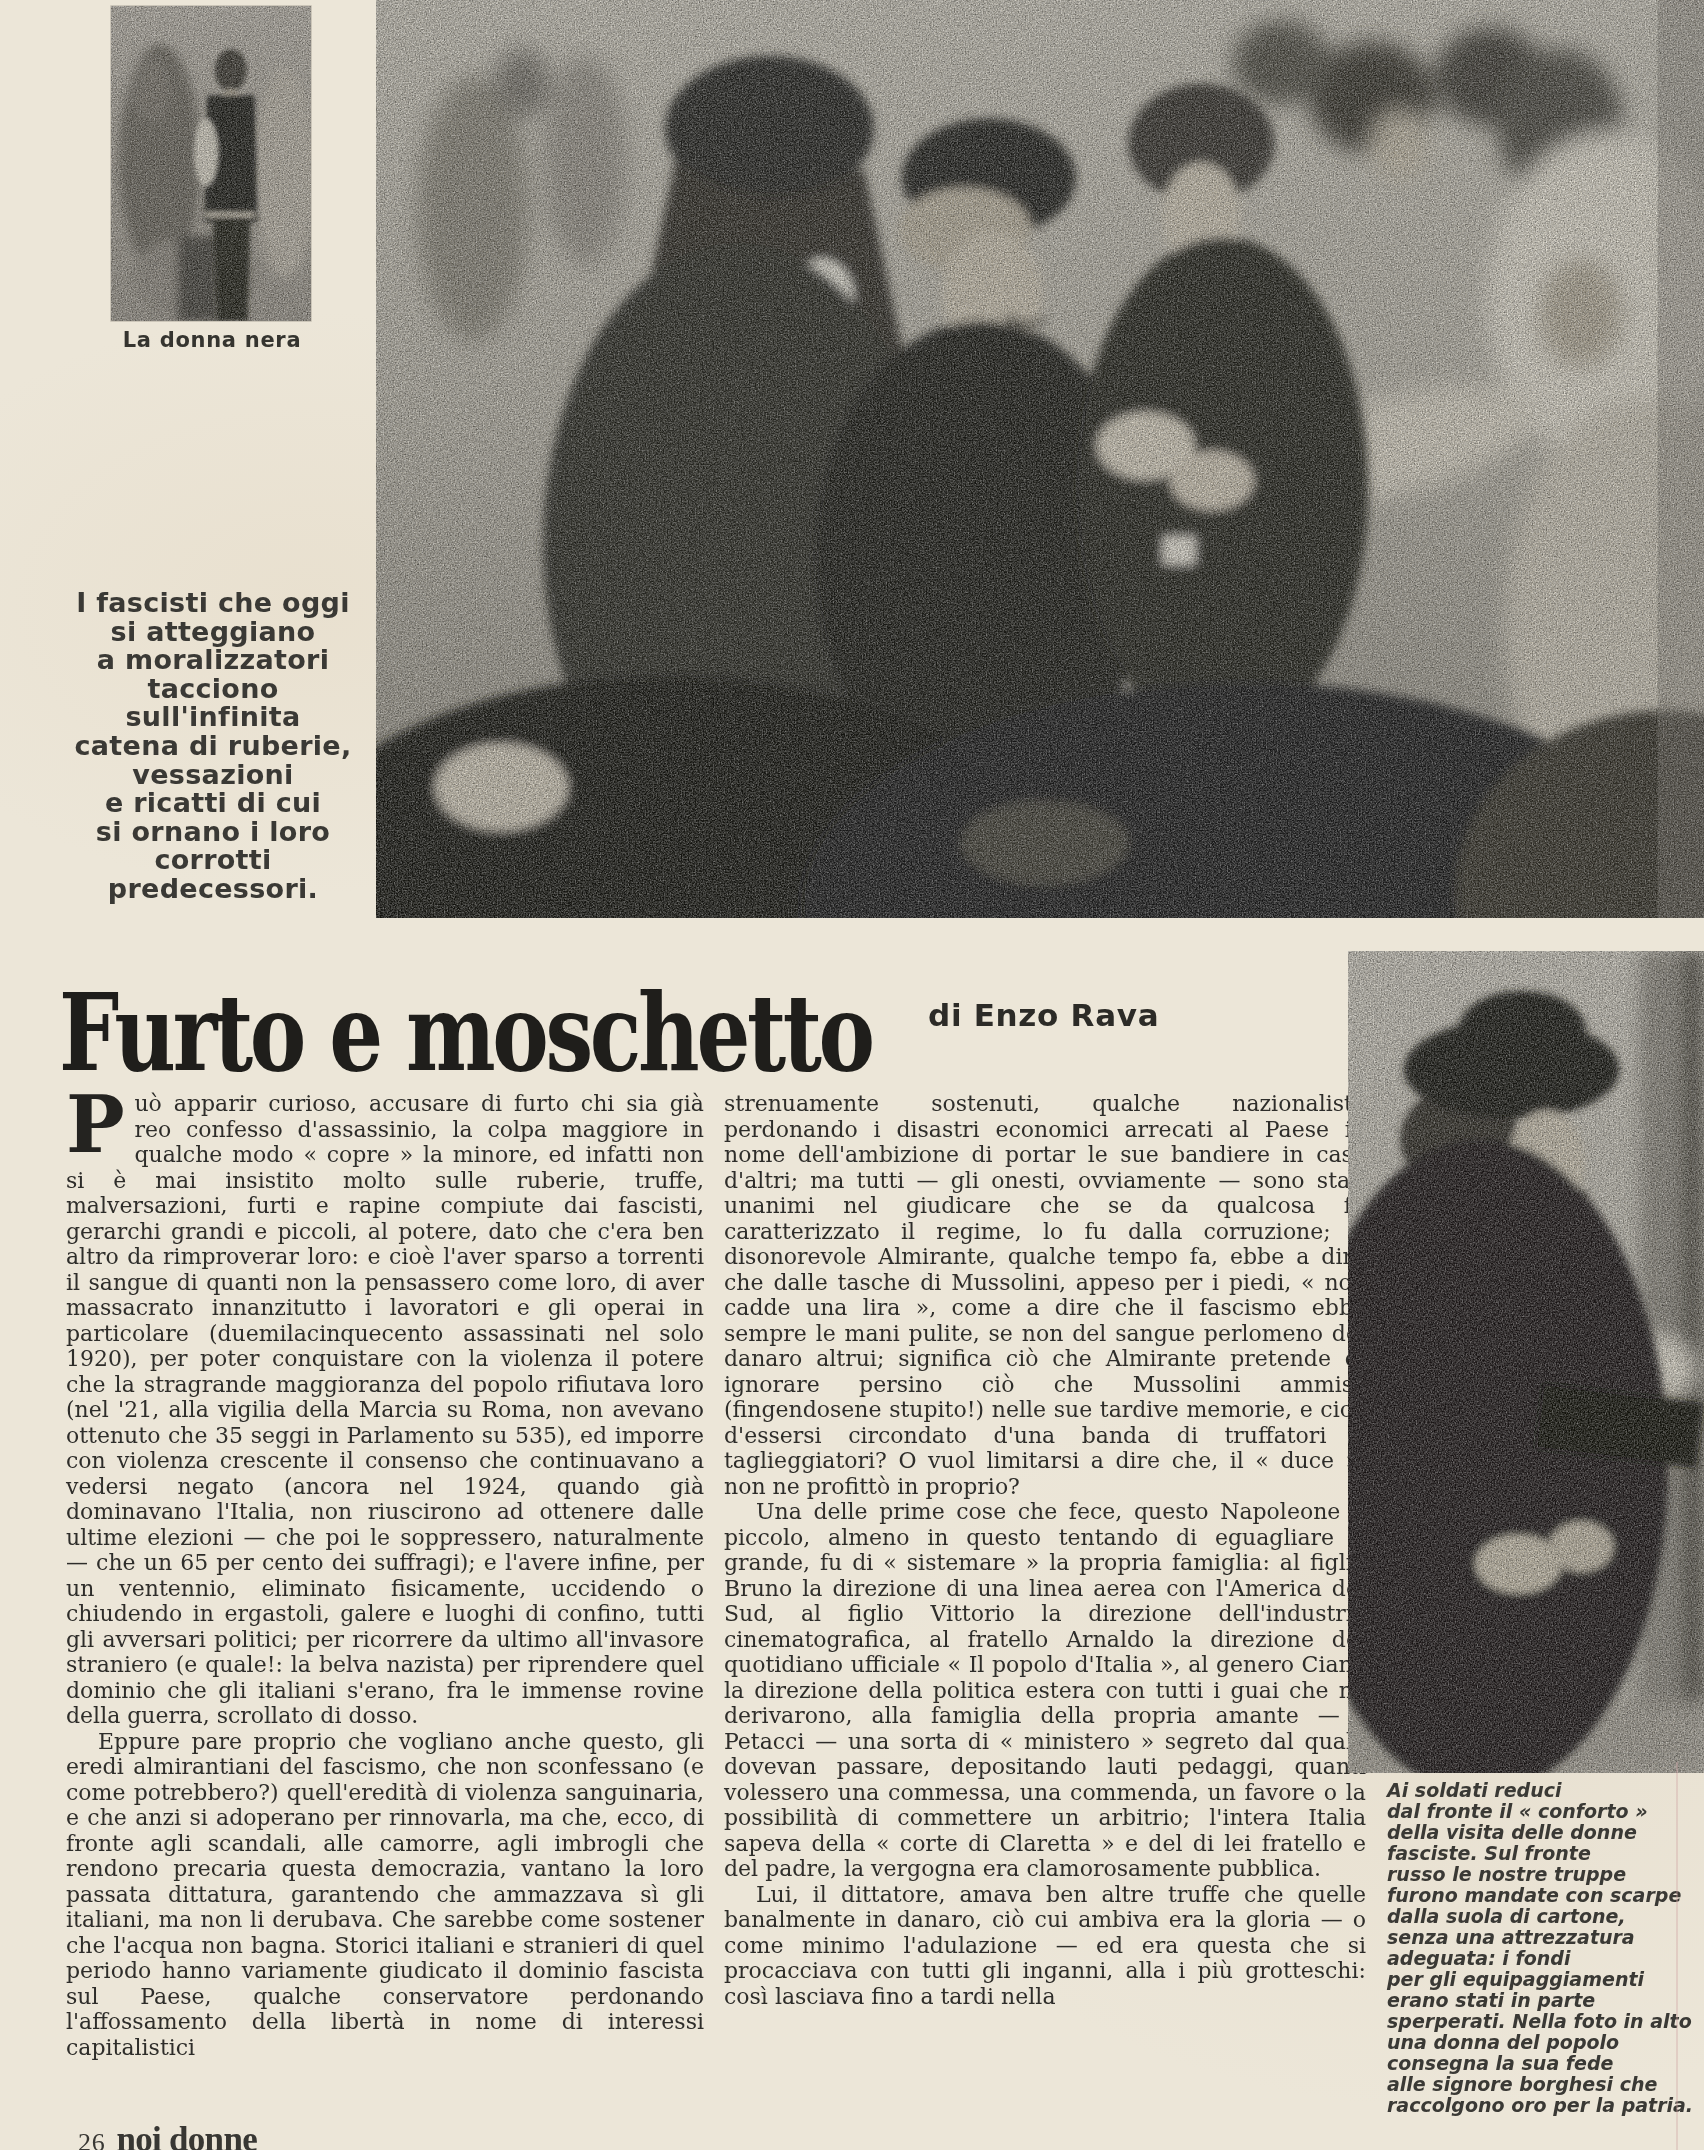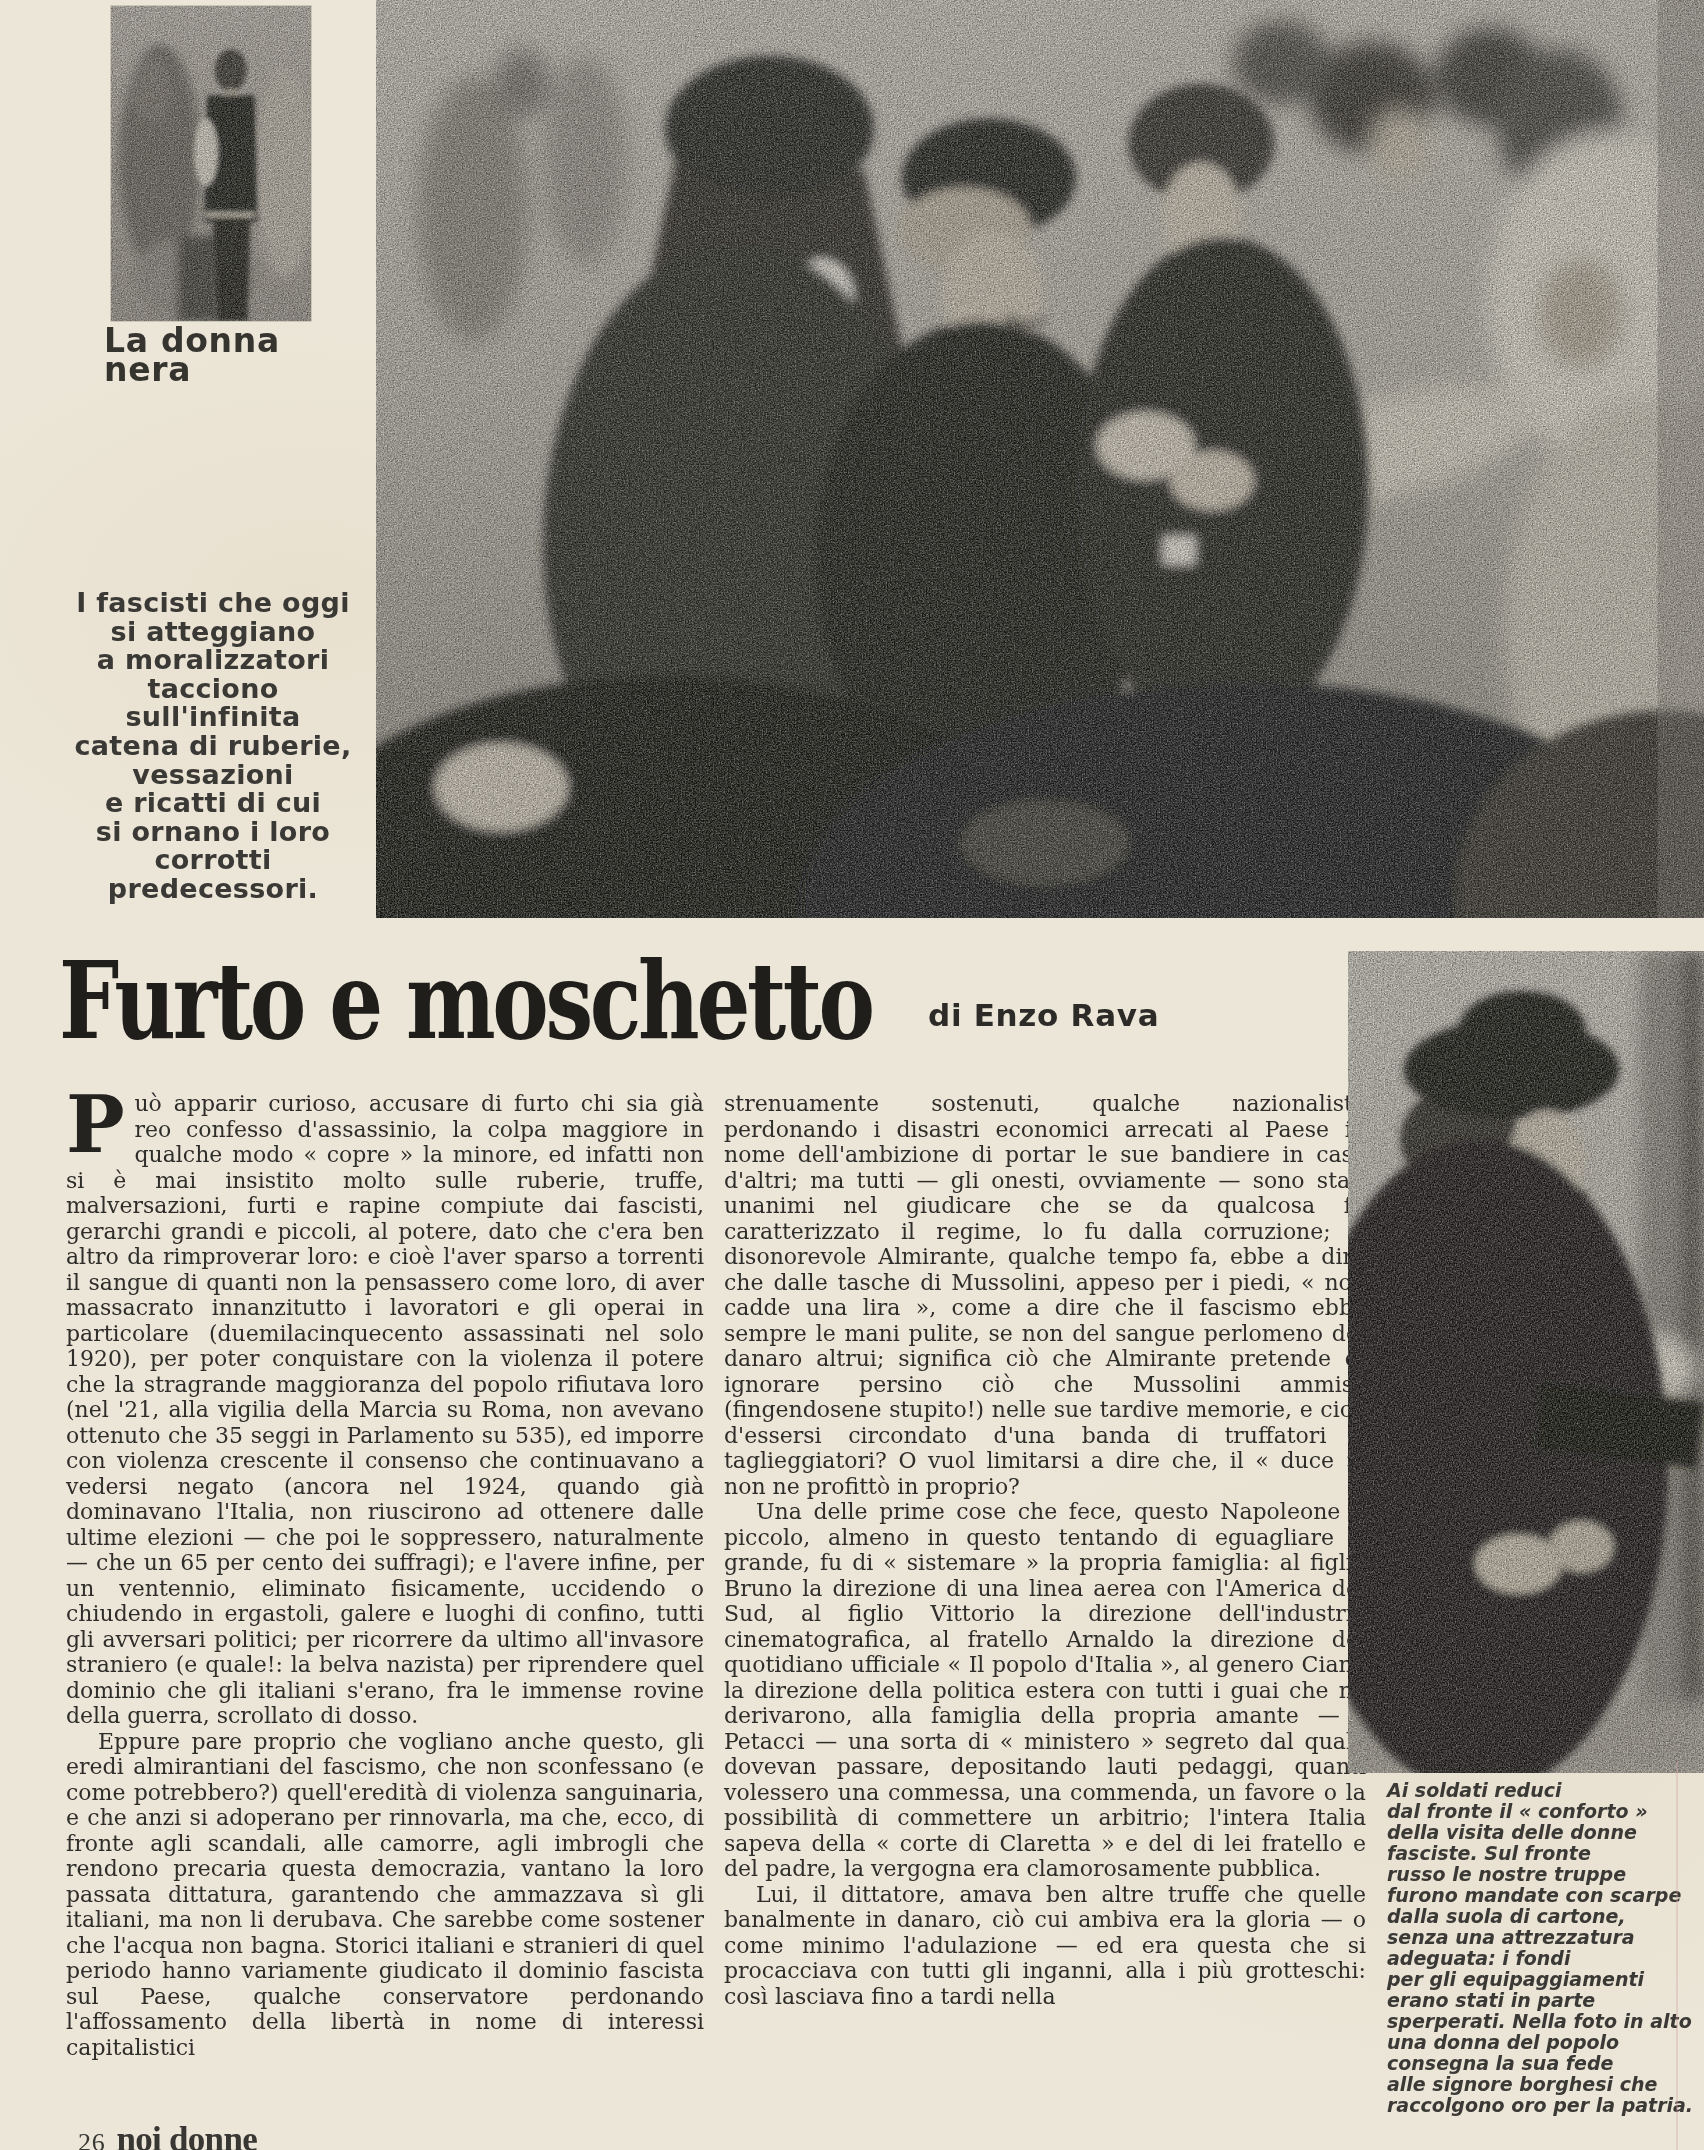--- a/index.html
+++ b/index.html
@@ -14,36 +14,36 @@
     font-family:"DejaVu Serif", serif;
     color:#2e2d2a;
   }
   .photo{position:absolute;overflow:hidden;background:#b4b0a5;}
   .photo svg{display:block;width:100%;height:100%;}
 
   .photo-top-left{left:111px;top:5.6px;width:200px;height:315px;box-shadow:0 0 0 0.7px rgba(60,55,45,.25);}
   .caption-tl{
     position:absolute;left:104px;top:326px;width:216px;
     font-family:"DejaVu Sans", sans-serif;font-weight:bold;
-    font-size:33px;line-height:29px;text-align:left;color:#35342f;
+    font-size:21px;line-height:29px;text-align:center;color:#35342f;
     letter-spacing:0.7px;
   }
 
   .photo-main{left:376px;top:0;width:1329px;height:918px;}
   .photo-right{left:1348px;top:951px;width:357px;height:822px;}
 
   .standfirst{
     position:absolute;left:61px;top:589px;width:304px;
     font-family:"DejaVu Sans", sans-serif;font-weight:bold;
     font-size:27px;line-height:28.6px;text-align:center;color:#3a3935;
     white-space:pre-line;letter-spacing:0.3px;
   }
 
   .headline{
-    position:absolute;left:59px;top:945px;width:1184px;height:125px;
+    position:absolute;left:59px;top:977px;width:1184px;height:125px;
     color:#1f1e1b;white-space:nowrap;
   }
   .headline .title{
     display:inline-block;
     font-family:"DejaVu Serif", serif;font-weight:bold;
     font-size:106px;line-height:111px;letter-spacing:-4.2px;
     transform:scaleX(.8);transform-origin:left bottom;
   }
   .byline{
     position:absolute;left:928px;top:997px;

